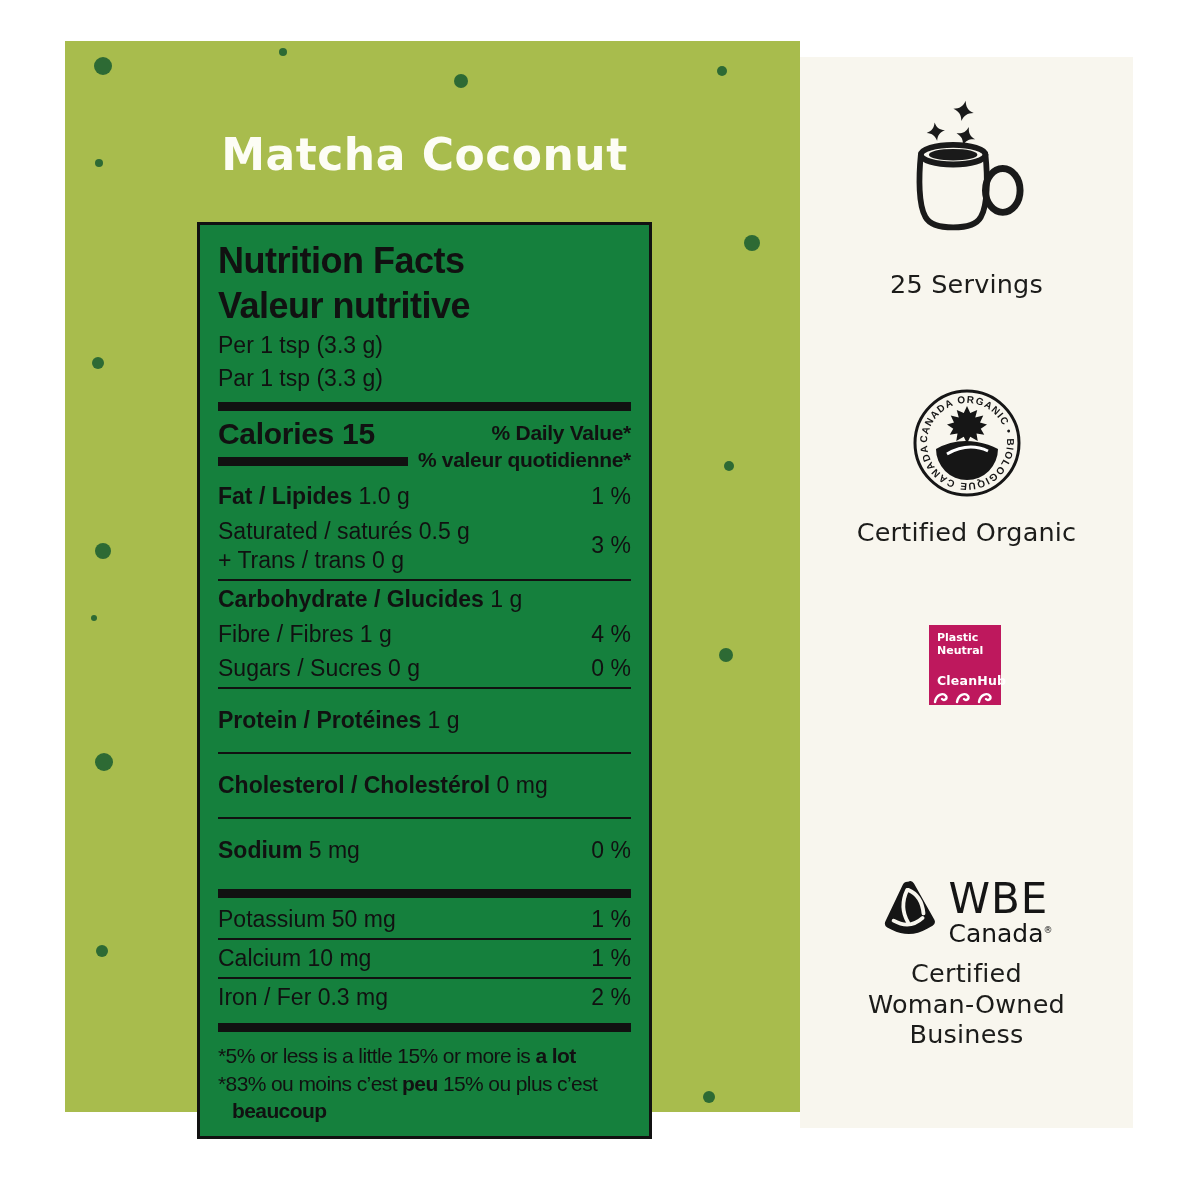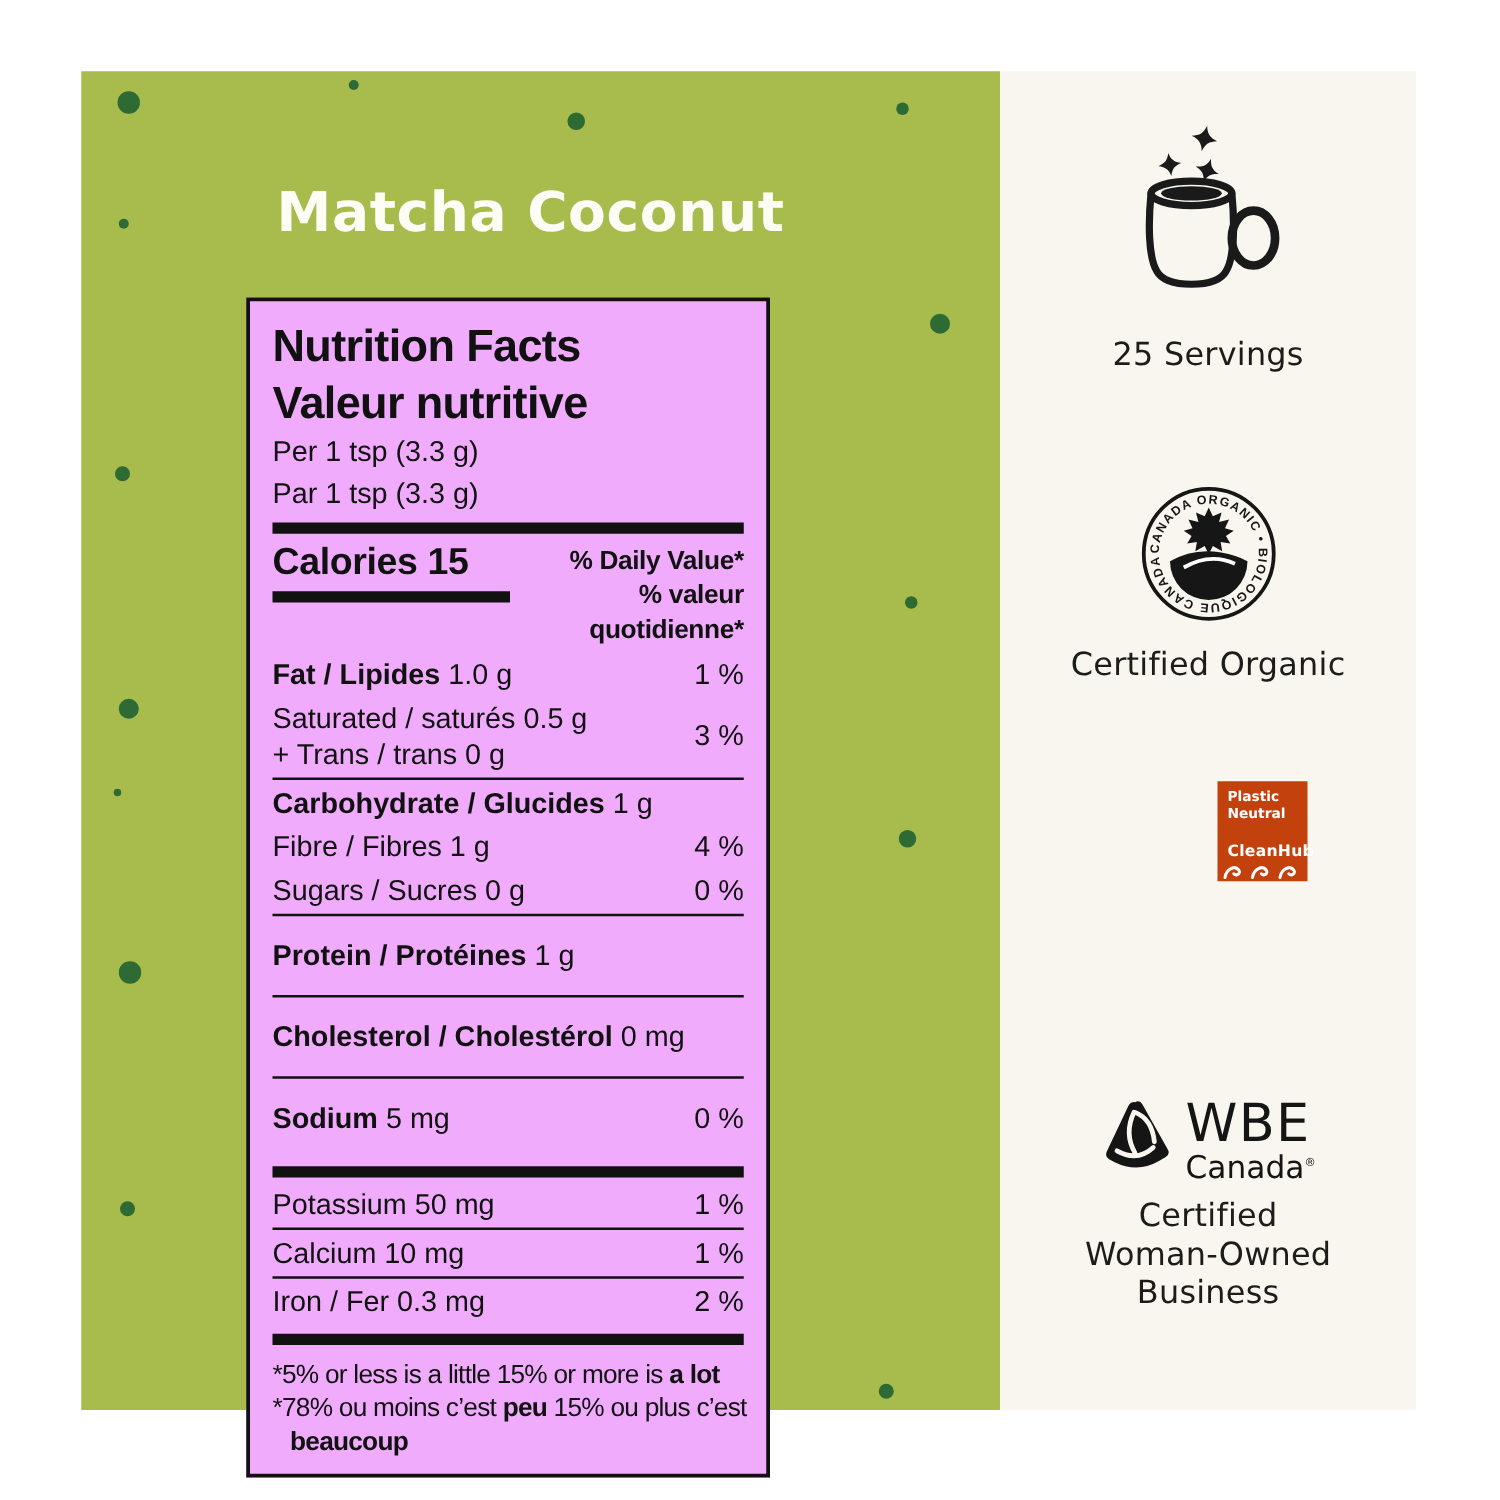--- a/index.html
+++ b/index.html
@@ -1,29 +1,29 @@
 <!DOCTYPE html>
 <html><head>
 <meta charset="utf-8">
 <style>
   html,body{margin:0;padding:0;}
   body{width:1200px;height:1200px;background:#ffffff;position:relative;overflow:hidden;
        font-family:"DejaVu Sans",sans-serif;color:#161616;}
 
   
-  .green-panel{position:absolute;left:65px;top:57px;width:735px;height:1071px;background:#a8bc4d;}
+  .green-panel{position:absolute;left:65px;top:41px;width:735px;height:1071px;background:#a8bc4d;}
   .cream-panel{position:absolute;left:800px;top:57px;width:333px;height:1071px;background:#f8f6ee;}
   .dot{position:absolute;border-radius:50%;background:#2d6a34;}
 
   
   .product-title{position:absolute;left:132px;top:88px;width:455px;text-align:center;
       font-size:44px;font-weight:bold;letter-spacing:.5px;color:#fdfdf5;}
 
   
-  .nfl{position:absolute;left:132px;top:181px;width:419px;box-sizing:border-box;background:#f0abfc;
+  .nfl{position:absolute;left:132px;top:181px;width:455px;box-sizing:border-box;background:#15803d;
       border:3px solid #111;padding:14px 18px 12px;font-family:"Liberation Sans",sans-serif;color:#111;}
   .nfl-title{font-size:36px;font-weight:bold;line-height:1.24;letter-spacing:-.5px;}
   .nfl-serving{font-size:23px;line-height:1.3;margin-top:3px;}
   .bar{height:9px;background:#111;margin:8px 0 4px;}
   .cal-row{display:flex;justify-content:space-between;align-items:flex-start;padding:2px 0 5px;}
   .cal-text{font-size:30px;font-weight:bold;letter-spacing:-.3px;}
   .cal-bar{width:190px;height:9px;background:#111;margin-top:6px;}
   .cal-right{text-align:right;font-size:21px;font-weight:bold;line-height:1.3;padding-top:2px;letter-spacing:-.3px;}
   .row{display:flex;justify-content:space-between;font-size:23px;line-height:1.26;padding:3px 0;}
   .row.pad{padding:16px 0;}
@@ -36,22 +36,22 @@
   
   .svc{position:absolute;left:0;right:0;text-align:center;color:#1c1c1a;}
   .caption{font-size:25.5px;letter-spacing:.2px;line-height:31px;color:#1c1c1a;}
   #mug-block{top:40px;}
   #servings-label{top:212px;}
   #organic-badge{top:330px;}
   #organic-caption{top:460px;}
   #cleanhub-caption{top:672px;}
   #wbe-caption{top:901px;line-height:30.5px;}
 
-  .ch-badge{position:absolute;left:129px;top:568px;width:72px;height:80px;background:#c2410c;color:#fff;
-      font-family:"DejaVu Sans",sans-serif;margin-left:45px;}
+  .ch-badge{position:absolute;left:129px;top:568px;width:72px;height:80px;background:#be185d;color:#fff;
+      font-family:"DejaVu Sans",sans-serif;}
   .ch-top{padding:7px 0 0 8px;font-size:11px;font-weight:bold;line-height:1.18;text-align:left;}
   .ch-brand{position:absolute;left:8px;bottom:17px;font-size:12.5px;font-weight:bold;letter-spacing:.2px;}
   .ch-waves{position:absolute;left:4px;bottom:1px;}
 
   #wbe-row{top:822px;display:flex;justify-content:center;align-items:flex-start;gap:10px;}
   .wbe-text{text-align:left;}
   .wbe-brand{font-size:42px;line-height:.95;font-weight:500;letter-spacing:1px;color:#151515;}
   .wbe-sub{font-size:25px;color:#151515;}
   .wbe-sub sup{font-size:9px;}
 </style>
@@ -164,21 +164,21 @@
     <div class="hr"></div>
     <div class="row">
       <div><span>Iron / Fer 0.3 mg</span></div>
       <div class="dv">2 %</div>
     </div>
 
     <div class="bar"></div>
 
     <div class="fn">
       <div><span>*5% or less is a little 15% or more is </span><b>a lot</b></div>
-      <div><span>*78% ou moins c’est </span><b>peu</b><span> 15% ou plus c’est</span></div>
+      <div><span>*83% ou moins c’est </span><b>peu</b><span> 15% ou plus c’est</span></div>
       <div class="ind"><b>beaucoup</b></div>
     </div>
   </div>
 </div>
 
 <div class="cream-panel" id="cream-panel" style="background: rgb(248, 246, 238);">
 
   <div class="svc" id="mug-block">
     <svg width="150" height="150" viewBox="0 0 130 130">
       <g fill="#1a1a1a">

